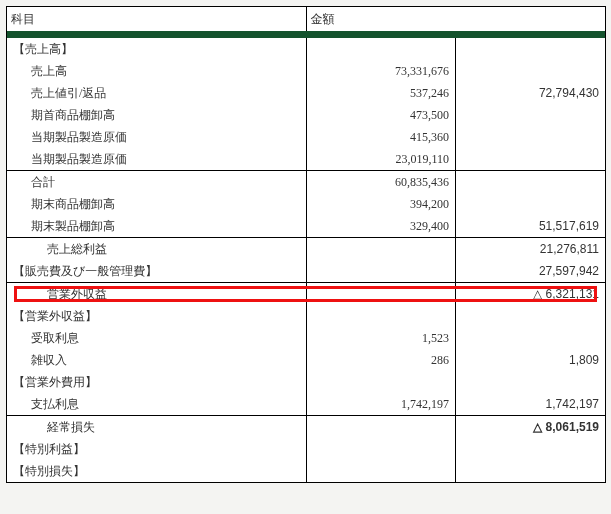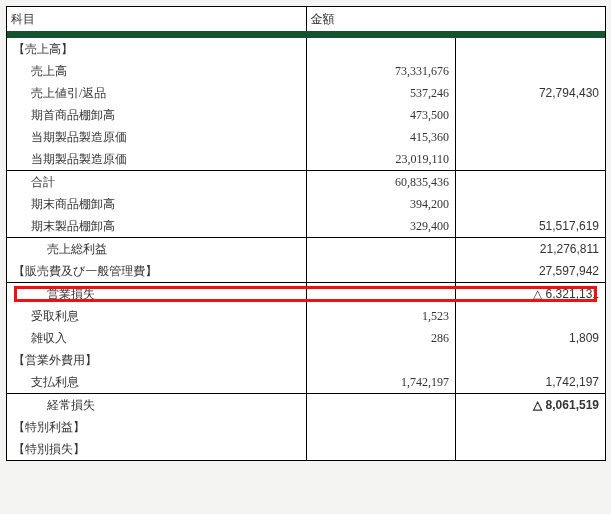--- a/index.html
+++ b/index.html
@@ -111,26 +111,31 @@
           <td class="amt vsep" style="width: 25%;"></td>
           <td class="amt" style="width: 25%;">21,276,811</td>
         </tr>
         <tr>
           <td class="vsep ind0">【販売費及び一般管理費】</td>
           <td class="amt vsep" style="width: 25%;"></td>
           <td class="amt" style="width: 25%;">27,597,942</td>
         </tr>
         <tr class="topline">
           <td class="vsep ind2">
-            <div class="highlight-wrap">営業損失</div>
+            <div class="highlight-wrap">営業外収益</div>
           </td>
           <td class="amt vsep" style="width: 25%;"></td>
           <td class="amt" style="width: 25%;">
             <div class="highlight-wrap">△ 6,321,131<div class="highlight-box" style="left: -448.5px;"></div></div>
           </td>
+        </tr>
+        <tr>
+          <td class="vsep ind0">【営業外収益】</td>
+          <td class="amt vsep" style="width: 25%;"></td>
+          <td class="amt" style="width: 25%;"></td>
         </tr>
         <tr>
           <td class="vsep ind1">受取利息</td>
           <td class="amt vsep" style="width: 25%;">1,523</td>
           <td class="amt" style="width: 25%;"></td>
         </tr>
         <tr>
           <td class="vsep ind1">雑収入</td>
           <td class="amt vsep" style="width: 25%;">286</td>
           <td class="amt" style="width: 25%;">1,809</td>

